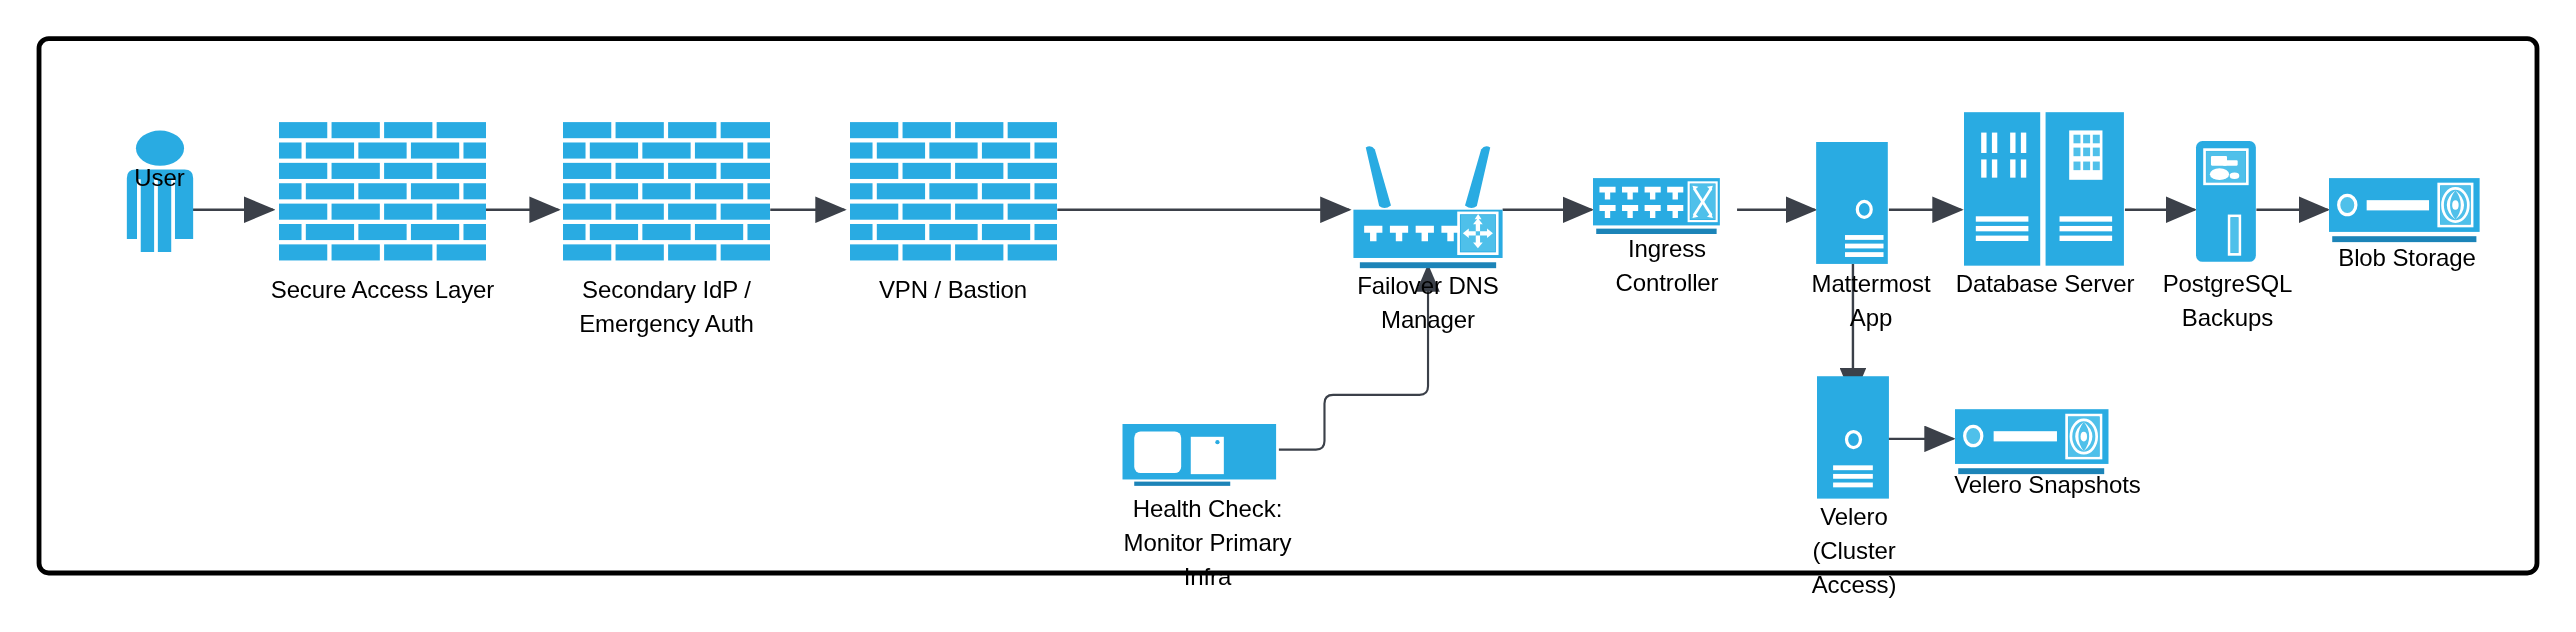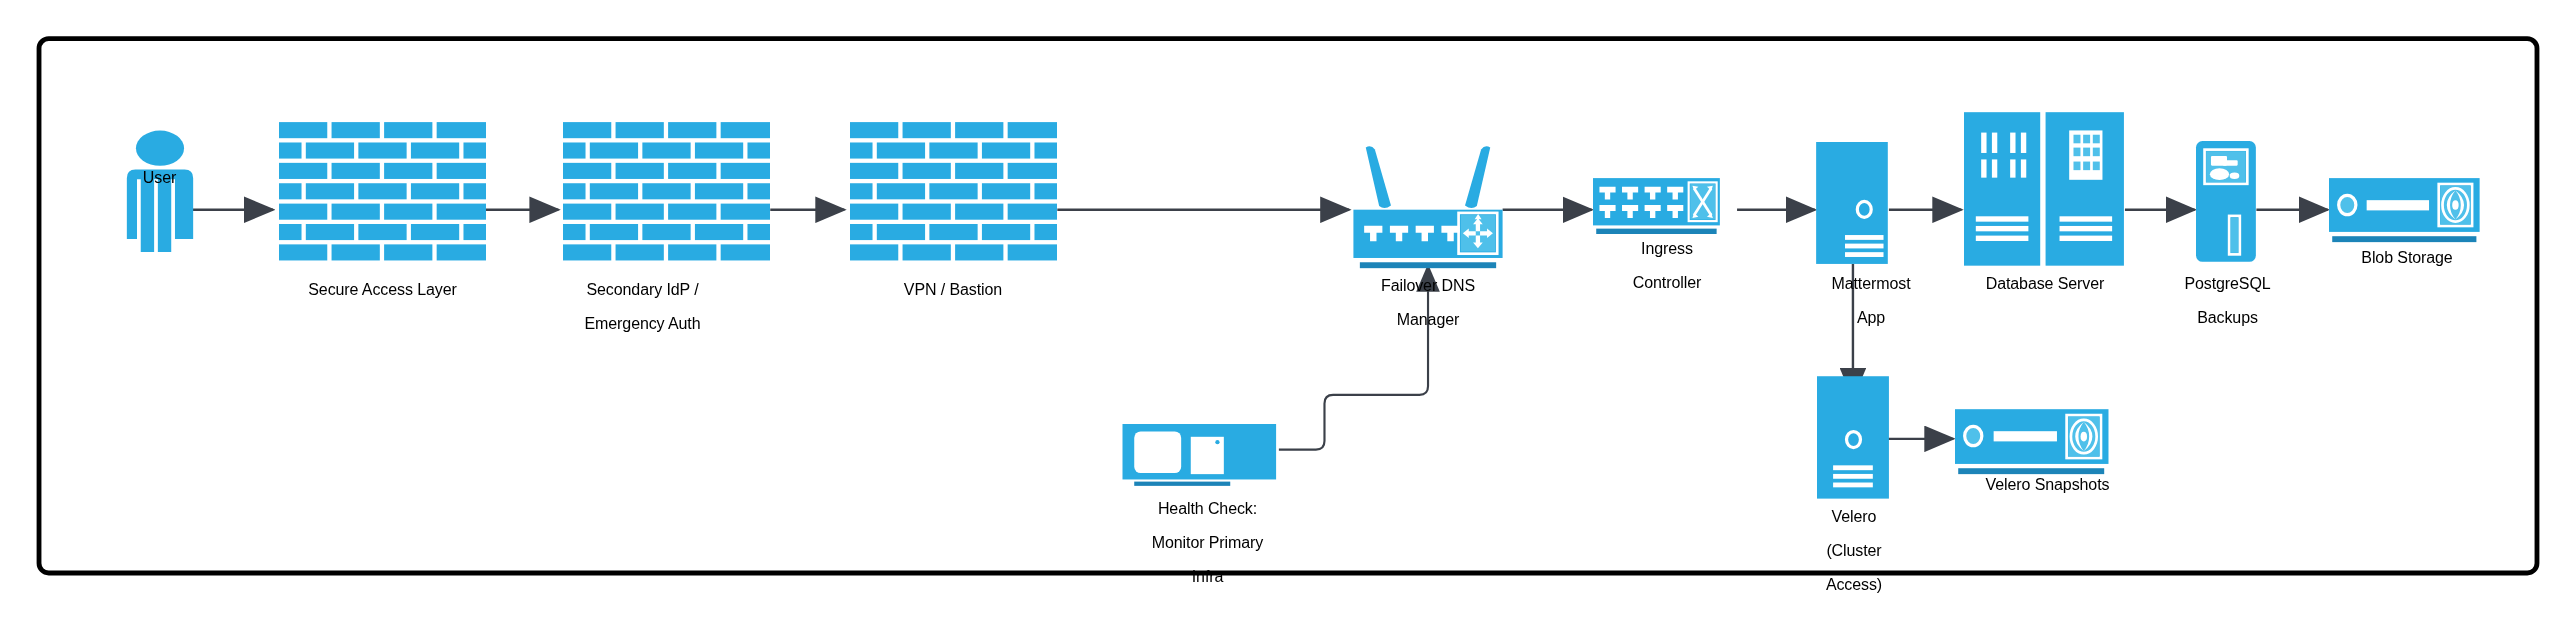--- a/index.html
+++ b/index.html
@@ -2,21 +2,21 @@
 <html style="font-size:8.6px"><head>
 <meta charset="utf-8">
 <style>
   html,body{margin:0;padding:0;background:#ffffff;}
   body{width:2576px;height:632px;position:relative;overflow:hidden;
        font-family:"Liberation Sans","DejaVu Sans",sans-serif;}
   #canvas{position:absolute;left:0;top:0;width:2576px;height:632px;}
   .node{position:absolute;}
   .label{position:absolute;text-align:center;color:#000000;
          font-family:"Liberation Sans","DejaVu Sans",sans-serif;
-         font-size:16px;line-height:34px;white-space:pre-line;
+         font-size:24px;line-height:34px;white-space:pre-line;
          letter-spacing:-0.1px;}
   svg{display:block;overflow:visible;}
 </style>
 </head>
 <body>
 
 <div id="canvas">
 
   <svg style="position:absolute;left:0;top:0" width="2576" height="632" viewBox="0 0 4800 1178">
     <defs>
@@ -126,21 +126,21 @@
         <rect x="148" y="190" width="90" height="30"></rect>
           <rect x="246" y="190" width="90" height="30"></rect>
         <rect x="344" y="190" width="42" height="30"></rect>
         <rect x="0" y="228" width="90" height="30"></rect>
           <rect x="98" y="228" width="90" height="30"></rect>
         <rect x="196" y="228" width="90" height="30"></rect>
           <rect x="294" y="228" width="92" height="30"></rect>
       </g>
     </svg>
   </div>
-  <div class="label" style="left:503px;top:273px;width:279px">Secondary IdP /
+  <div class="label" style="left:527px;top:273px;width:279px">Secondary IdP /
 Emergency Auth</div>
 
   <div class="node" style="left:850px;top:122px">
     <svg width="207" height="145" viewBox="0 0 386 270">
       <g fill="#29ABE2">
         <rect x="0" y="0" width="90" height="30"></rect>
           <rect x="98" y="0" width="90" height="30"></rect>
         <rect x="196" y="0" width="90" height="30"></rect>
           <rect x="294" y="0" width="92" height="30"></rect>
         <rect x="0" y="38" width="42" height="30"></rect>

